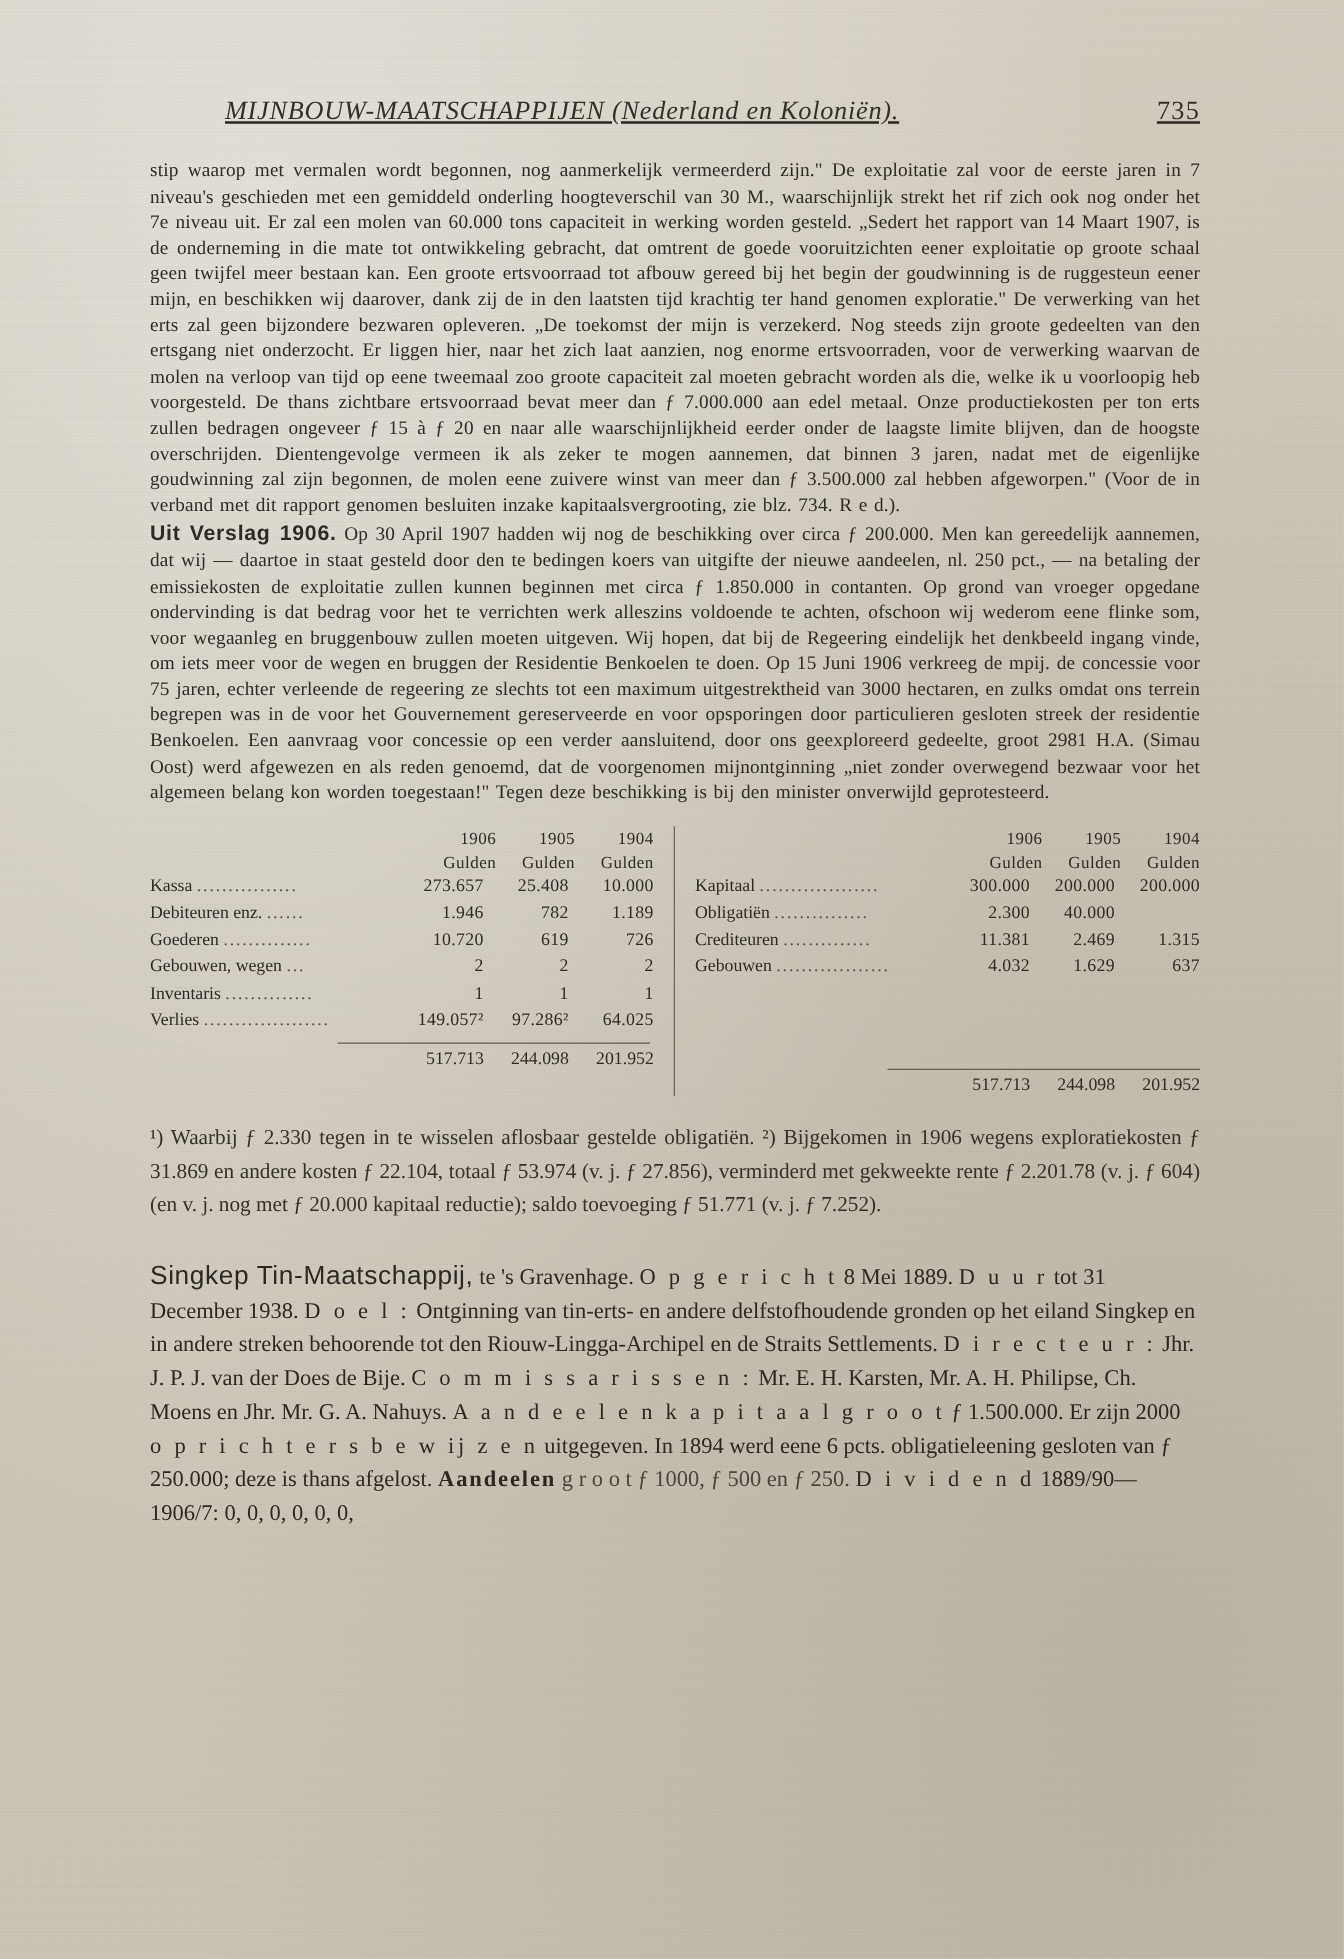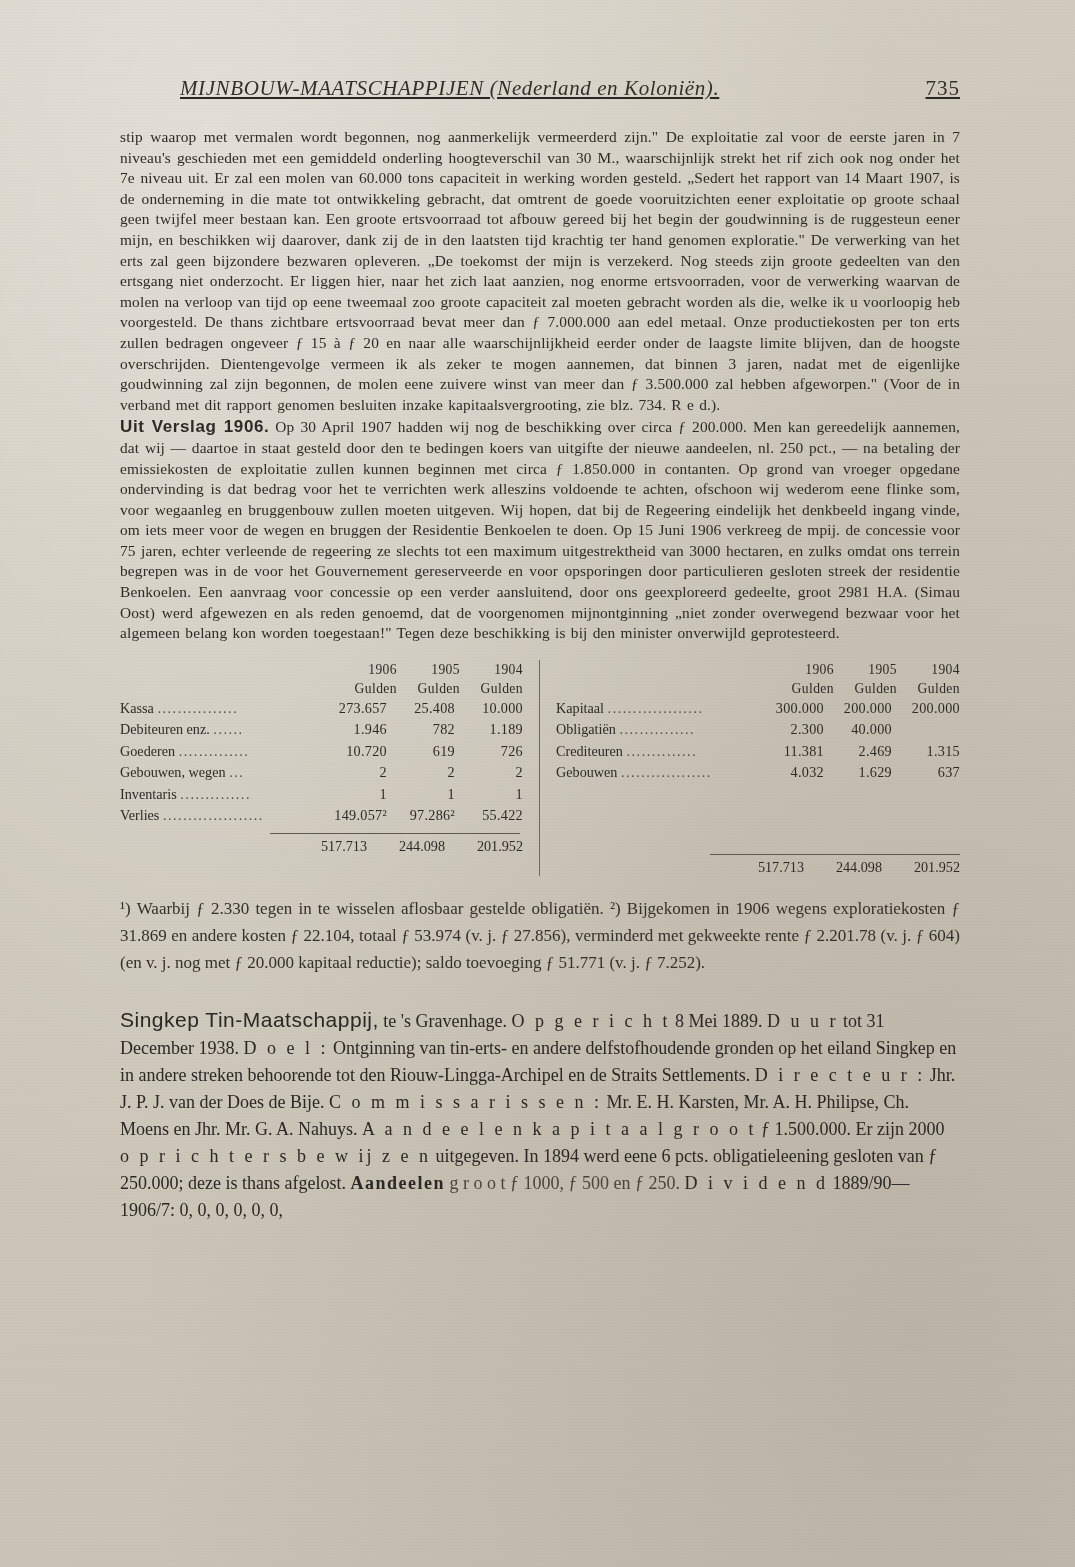--- a/index.html
+++ b/index.html
@@ -153,21 +153,21 @@
     color: #55504a;
     letter-spacing: 1.5px;
   }
   .row .num {
     text-align: right;
     letter-spacing: 0.3px;
   }
   .totals {
     display: grid;
     grid-template-columns: 1fr 62px 62px 62px;
-    column-gap: 16px;
+    column-gap: 6px;
     font-size: 14.2px;
     margin-top: 4px;
   }
   .totals .num { text-align: right; }
   .rule-left {
     border-top: 1px solid #5f594f;
     width: 250px;
     margin: 6px 0 4px 150px;
   }
   .rule-right {
@@ -272,21 +272,21 @@
           <div class="row">
             <div class="label"><span>Inventaris</span> <span class="dots">..............</span></div>
             <div class="num">1</div>
             <div class="num">1</div>
             <div class="num">1</div>
           </div>
           <div class="row">
             <div class="label"><span>Verlies</span> <span class="dots">....................</span></div>
             <div class="num">149.057²</div>
             <div class="num">97.286²</div>
-            <div class="num">55.422</div>
+            <div class="num">64.025</div>
           </div>
 
           <div class="rule-left"></div>
 
           <div class="totals">
             <div></div>
             <div class="num">517.713</div>
             <div class="num">244.098</div>
             <div class="num">201.952</div>
           </div>

